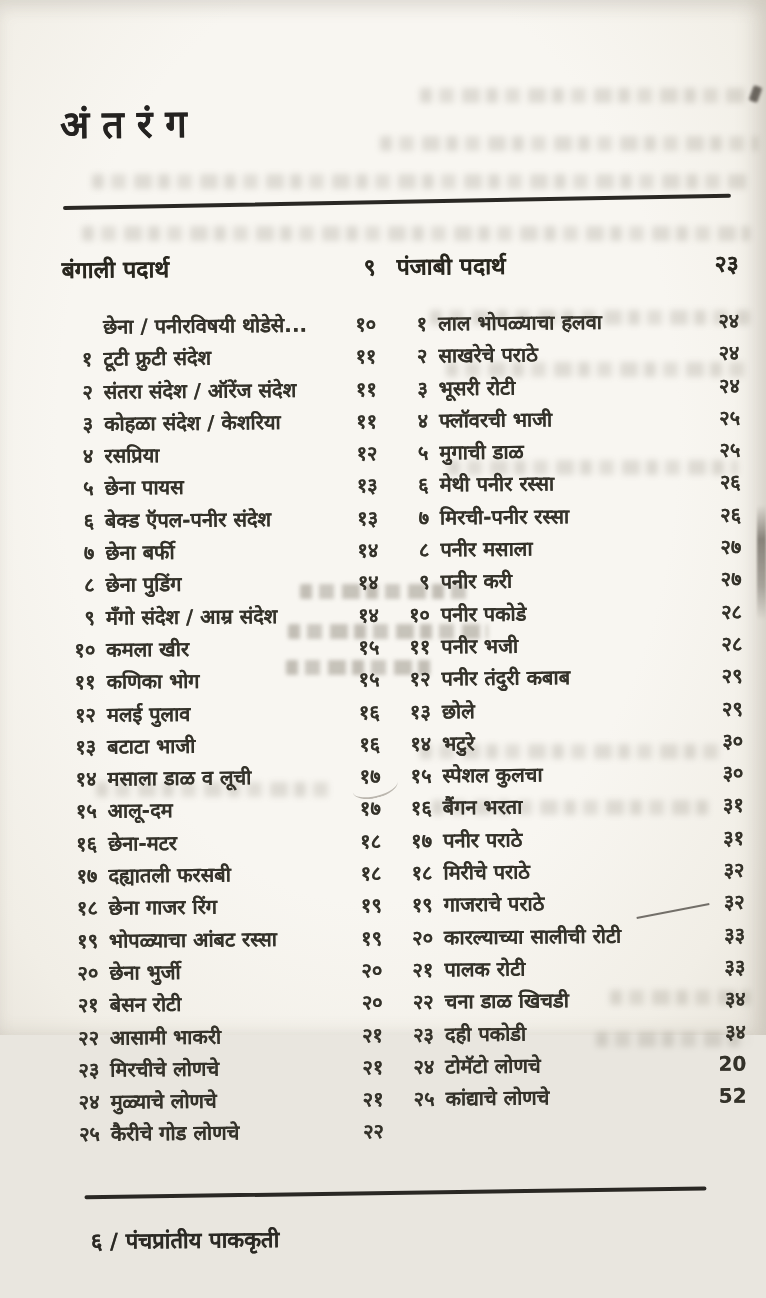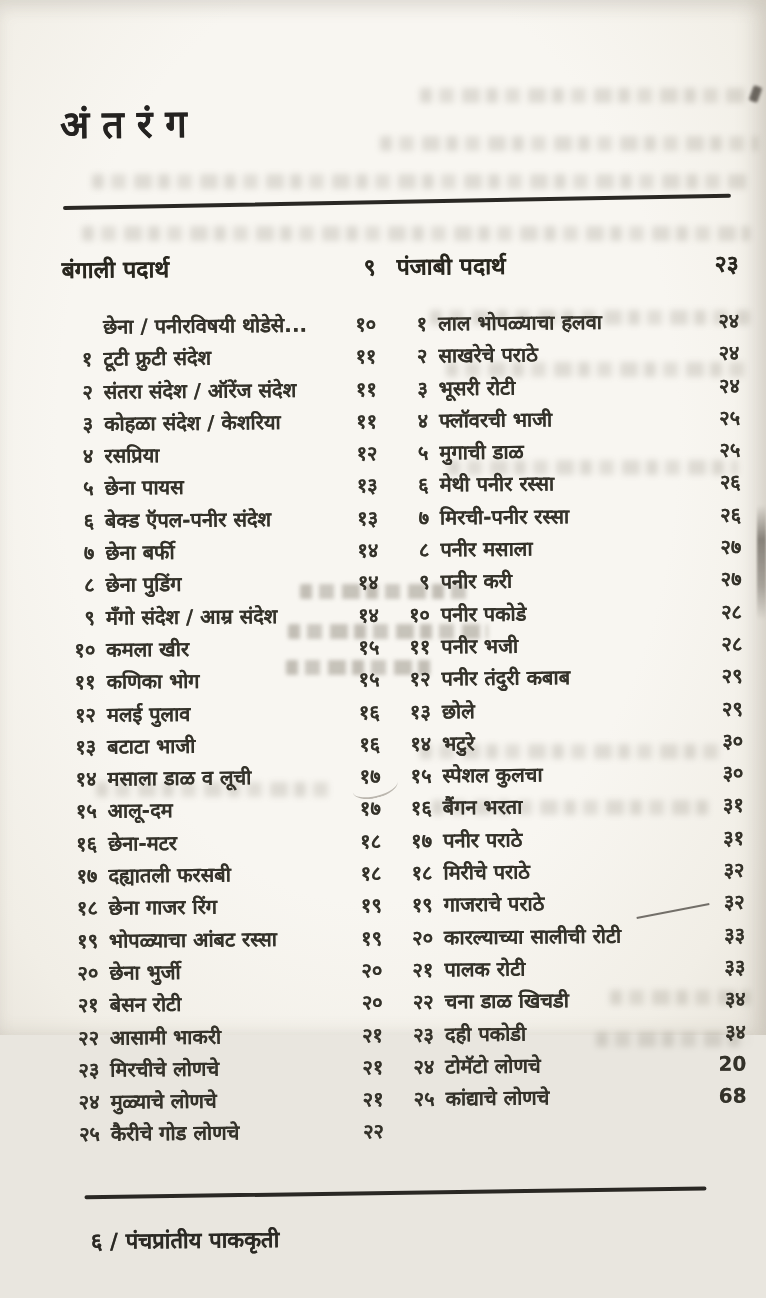--- a/index.html
+++ b/index.html
@@ -368,21 +368,21 @@
             <span class="pg">३४</span>
           </div>
           <div class="row">
             <span class="num">२४</span>
             <span class="label">टोमॅटो लोणचे</span>
             <span class="pg">20</span>
           </div>
           <div class="row">
             <span class="num">२५</span>
             <span class="label">कांद्याचे लोणचे</span>
-            <span class="pg">68</span>
+            <span class="pg">52</span>
           </div>
         </div>
     </div>
 
     <div class="rule rule-bottom"></div>
 
     <div class="footer">६ / पंचप्रांतीय पाककृती</div>
 
   </div>
 </div>

